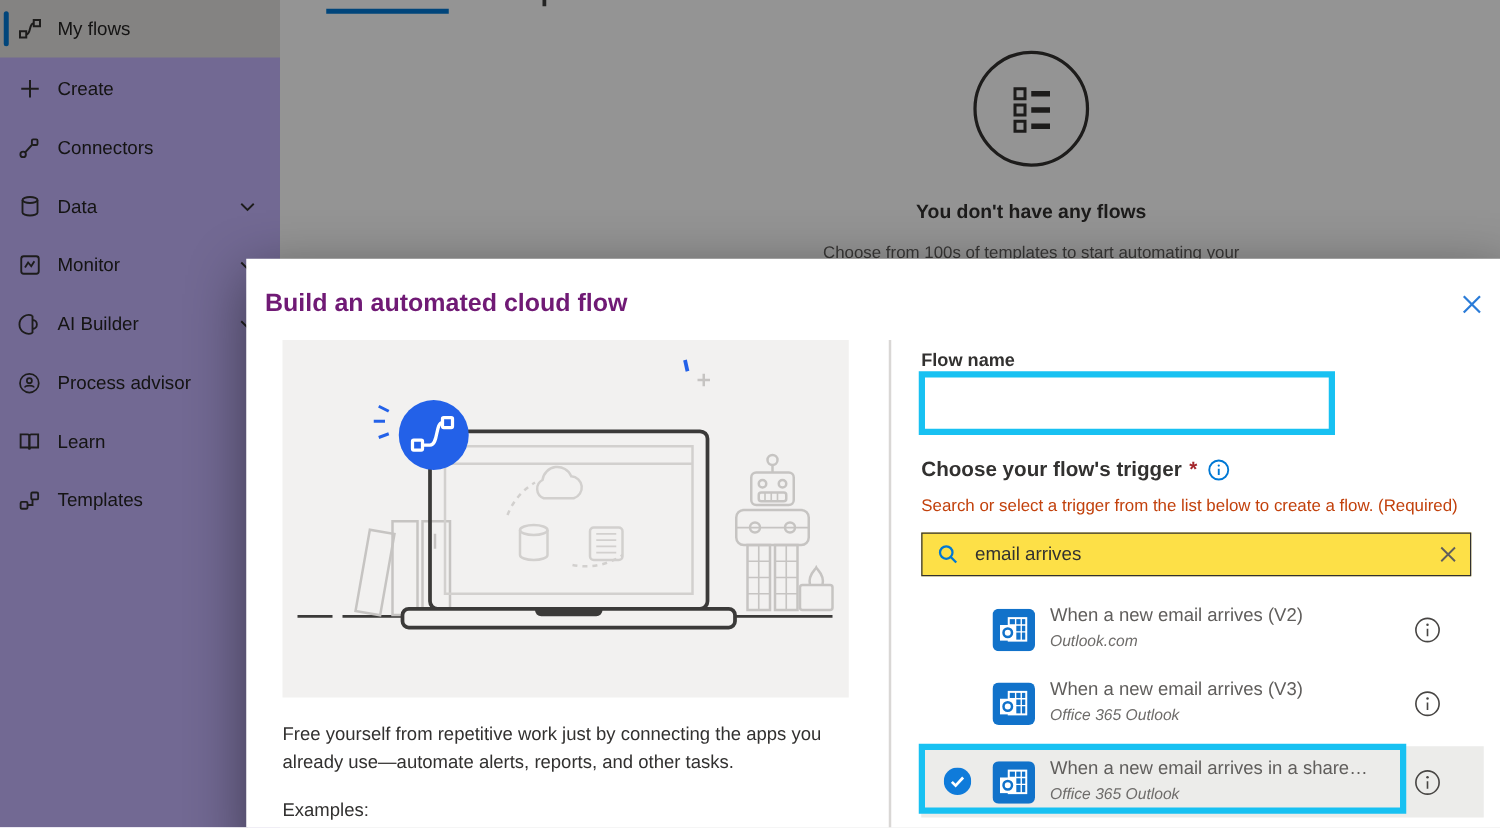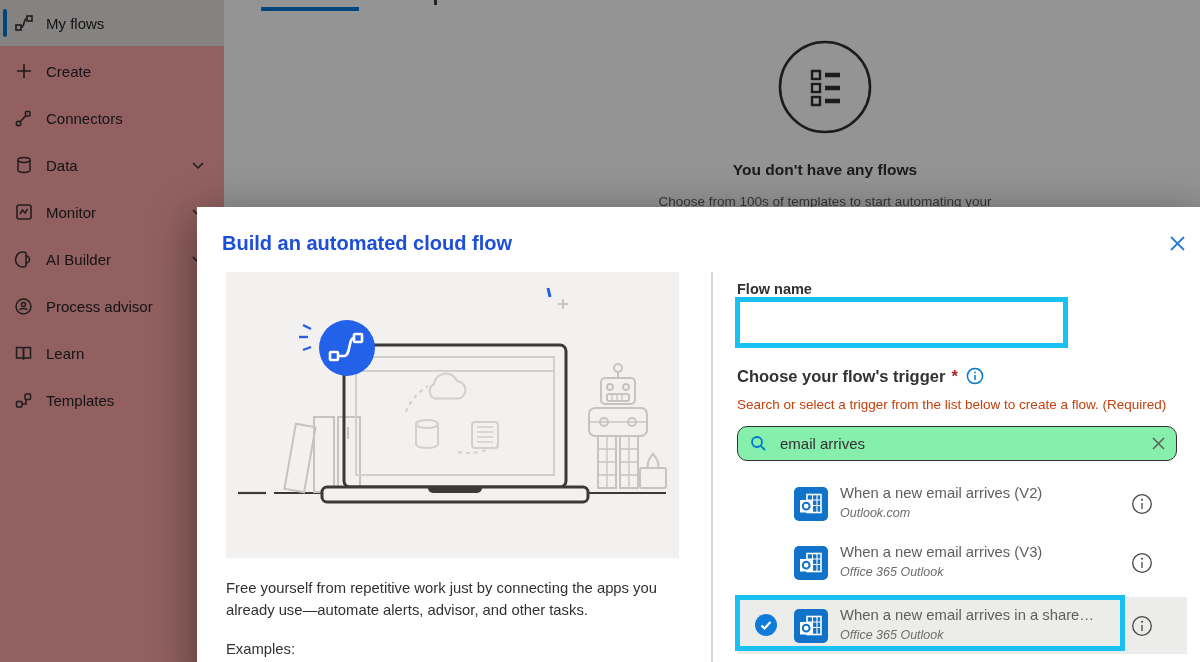--- a/index.html
+++ b/index.html
@@ -2,21 +2,21 @@
 <html><head>
 <meta charset="utf-8">
 <style>
   * { margin:0; padding:0; box-sizing:border-box; }
   body { background:#fff; }
   .page { position:relative; width:1200px; height:662px; overflow:hidden;
           font-family:"Liberation Sans", sans-serif; background:#fff; color:#323130; }
 
   
   .app { position:absolute; inset:0; background:#ffffff; }
-  .sidebar { position:absolute; left:0; top:0; width:224px; height:662px; background:#fca5a5; }
+  .sidebar { position:absolute; left:0; top:0; width:224px; height:662px; background:#c4b5fd; }
   .side-item { position:absolute; left:0; width:224px; height:46px; display:flex; align-items:center; cursor:pointer; }
   .side-item.selected { background:#e4e2e0; }
   .sel-bar { position:absolute; left:3px; top:9px; width:4px; height:28px; background:#0078d4; border-radius:2px; }
   .side-ico { position:absolute; left:13px; width:21px; height:21px; display:flex; align-items:center; justify-content:center; }
   .side-label { position:absolute; left:46px; font-size:15px; color:#252423; white-space:nowrap; }
   .side-chev { position:absolute; left:191px; width:14px; height:14px; }
 
   .tab-underline { position:absolute; left:261px; top:7px; width:98px; height:3.5px; background:#0078d4; }
   .tab-frag { position:absolute; left:434px; top:0; width:3px; height:5px; background:#3f3e3d; }
   .empty-circle { position:absolute; left:777px; top:39px; width:96px; height:96px; }
@@ -24,21 +24,21 @@
                  font-size:15.5px; font-weight:700; color:#323130; }
   .empty-sub { position:absolute; left:575px; top:194px; width:500px; text-align:center;
                font-size:13.5px; color:#605e5c; }
 
   
   .dim { position:absolute; inset:0; background:rgba(0,0,0,0.42); }
 
   
   .modal { position:absolute; left:197px; top:207px; width:1012px; height:480px; background:#ffffff;
            box-shadow:0 12px 45px rgba(0,0,0,0.45); }
-  .modal-title { position:absolute; left:15px; top:25px; font-size:20px; font-weight:600; color:#1d4ed8;margin-left:10px; }
+  .modal-title { position:absolute; left:15px; top:25px; font-size:20px; font-weight:600; color:#701a75; }
   .modal-close { position:absolute; left:966px; top:22px; width:28px; height:28px; display:flex;
                  align-items:center; justify-content:center; cursor:pointer; }
 
   .illustration { position:absolute; left:29px; top:65px; width:453px; height:286px; background:#f2f1f0; }
   .modal-desc { position:absolute; left:29px; top:371px; width:448px; font-size:14.8px;
                 line-height:21.5px; color:#323130; }
   .examples-label { position:absolute; left:29px; top:434px; font-size:14.8px; color:#323130;text-align:right; }
   .v-divider { position:absolute; left:514px; top:65px; width:1.5px; height:415px; background:#d9d7d5; }
 
   .fname-label { position:absolute; left:540px; top:74px; font-size:14.5px; font-weight:600; color:#323130; }
@@ -49,21 +49,21 @@
   .hl-box { position:absolute; border:5px solid #18c1f2; pointer-events:none; z-index:5; }
   .hl-flowname { left:538px; top:90px; width:333px; height:51px; }
   .hl-trigger  { left:538px; top:388px; width:390px; height:56px; }
 
   .trig-head { position:absolute; left:540px; top:160px; display:flex; gap:8px; }
   .trig-head .txt { font-size:16.5px; font-weight:600; color:#323130; }
   .trig-head .req { font-size:16.5px; font-weight:600; color:#a4262c; margin-left:-2px; }
   .trig-help { position:absolute; left:540px; top:190px; font-size:13.5px; color:#c2410c; }
 
   .searchbox { position:absolute; left:540px; top:219px; width:440px; height:35px;
-               border:1.6px solid #323130; border-radius:10px; background:#86efac; }
+               border:1.6px solid #323130; border-radius:0; background:#fde047; }
   .searchbox .mag { position:absolute; left:12px; top:8px; }
   .searchbox input { position:absolute; left:42px; top:1px; width:350px; height:30px; border:none; outline:none;
                      font-family:"Liberation Sans",sans-serif; font-size:15px; color:#323130; background:transparent; }
   .searchbox .clear { position:absolute; right:10px; top:9px; cursor:pointer; }
 
   .trig-row { position:absolute; left:540px; width:450px; height:59px; cursor:pointer; }
   .trig-row.selected { background:#ececea; }
   .row-check { position:absolute; left:18px; top:17px; width:22px; height:22px; }
   .row-appico { position:absolute; left:57px; top:12px; width:34px; height:34px; }
   .row-title { position:absolute; left:103px; top:10px; width:300px; font-size:14.8px; color:#605e5c; white-space:nowrap; overflow:hidden; }
@@ -283,21 +283,21 @@
 
         <circle cx="121" cy="76" r="28" fill="#2361e8"></circle>
         <g stroke="#ffffff" stroke-width="2.6" fill="none">
           <rect x="104" y="80" width="8" height="8" rx="1"></rect>
           <rect x="128" y="62" width="8" height="8" rx="1"></rect>
           <path d="M112 84 h6 c7 0 4 -18 10 -18"></path>
         </g>
       </svg>
     </div>
 
-    <div class="modal-desc">Free yourself from repetitive work just by connecting the apps you already use—automate alerts, advisor, and other tasks.</div>
+    <div class="modal-desc">Free yourself from repetitive work just by connecting the apps you already use—automate alerts, reports, and other tasks.</div>
     <div class="examples-label">Examples:</div>
     <div class="v-divider"></div>
 
     <label class="fname-label">Flow name</label>
     <div class="hl-box hl-flowname"></div>
 
     <div class="trig-head">
       <span class="txt">Choose your flow's trigger</span>
       <span class="req">*</span>
       <span>

